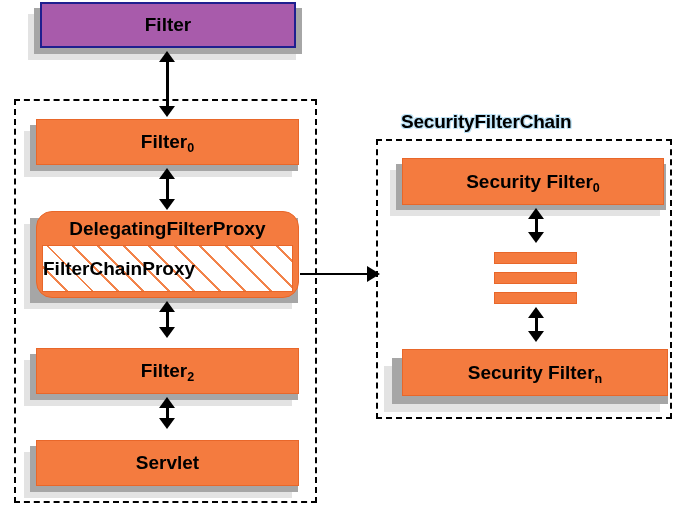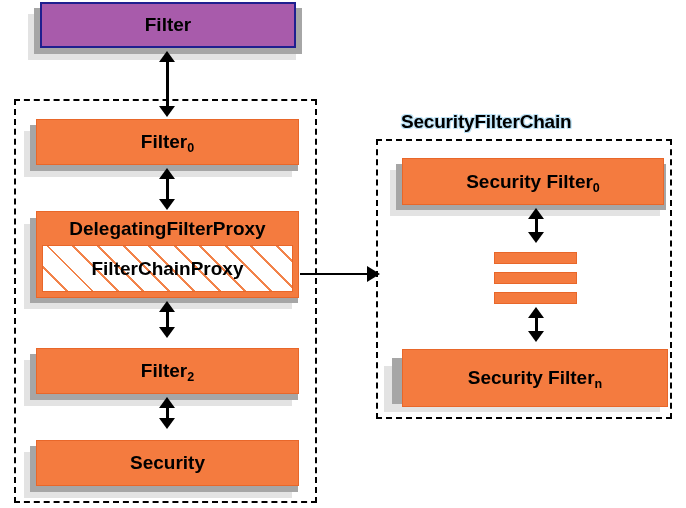--- a/index.html
+++ b/index.html
@@ -90,21 +90,21 @@
     background-color: #ffffff;
     background-image: repeating-linear-gradient(
         45deg,
         rgba(0,0,0,0) 0px,
         rgba(0,0,0,0) 16px,
         #f2834a 16px,
         #f2834a 18px
     );
     display: flex;
     align-items: center;
-    justify-content: center;
+    justify-content: flex-start;
     font-size: 19px;
     font-weight: bold;
     color: #000;
     white-space: nowrap;
   }
 
   
   .mini-bar {
     background: #f47b3f;
     border: 1px solid #e8672a;
@@ -157,21 +157,21 @@
   <div class="abs node node-orange" style="left:36px; top:119px; width:263px; height:46px;">
     <span><span>Filter</span><sub>0</sub></span>
   </div>
 
   <div class="arrow-up" style="left:159px; top:168px;"></div>
   <div class="v-line" style="left:165.5px; top:177px; height:24px;"></div>
   <div class="arrow-down" style="left:159px; top:199px;"></div>
 
   <div class="abs shadow-far" style="left:24px; top:224px; width:268px; height:85px;"></div>
   <div class="abs shadow-near" style="left:30px; top:218px; width:268px; height:85px;"></div>
-  <div class="abs node-nested" style="left:36px; top:211px; width:263px; height:87px;">
+  <div class="abs node-nested" style="left:36px; top:211px; width:263px; height:87px;border-radius:16px;">
     <div class="nested-title">DelegatingFilterProxy</div>
     <div class="hatch-box">
       <span class="halo">FilterChainProxy</span>
     </div>
   </div>
 
   <div class="arrow-up" style="left:159px; top:301px;"></div>
   <div class="v-line" style="left:165.5px; top:310px; height:19px;"></div>
   <div class="arrow-down" style="left:159px; top:327px;"></div>
 
@@ -181,21 +181,21 @@
     <span><span>Filter</span><sub>2</sub></span>
   </div>
 
   <div class="arrow-up" style="left:159px; top:397px;"></div>
   <div class="v-line" style="left:165.5px; top:406px; height:14px;"></div>
   <div class="arrow-down" style="left:159px; top:418px;"></div>
 
   <div class="abs shadow-far" style="left:24px; top:452px; width:268px; height:46px;"></div>
   <div class="abs shadow-near" style="left:30px; top:446px; width:268px; height:46px;"></div>
   <div class="abs node node-orange" style="left:36px; top:440px; width:263px; height:46px;">
-    <span>Security</span>
+    <span>Servlet</span>
   </div>
 
   <div class="h-line" style="left:300px; top:273px; width:68px;"></div>
   <div class="arrow-right" style="left:367px; top:266px;"></div>
 
   <div class="abs group-label" style="left:377px; top:111px;padding-left:24px;">SecurityFilterChain</div>
   <div class="abs group-box" style="left:376px; top:139px; width:296px; height:280px;"></div>
 
   <div class="abs shadow-far" style="left:390px; top:170px; width:270px; height:46px;"></div>
   <div class="abs shadow-near" style="left:396px; top:164px; width:270px; height:46px;"></div>
@@ -210,17 +210,17 @@
   <div class="abs mini-bar" style="left:494px; top:252px; width:83px; height:12px;"></div>
   <div class="abs mini-bar" style="left:494px; top:272px; width:83px; height:12px;"></div>
   <div class="abs mini-bar" style="left:494px; top:292px; width:83px; height:12px;"></div>
 
   <div class="arrow-up" style="left:528px; top:307px;"></div>
   <div class="v-line" style="left:534.5px; top:316px; height:17px;"></div>
   <div class="arrow-down" style="left:528px; top:331px;"></div>
 
   <div class="abs shadow-far" style="left:384px; top:366px; width:276px; height:46px;"></div>
   <div class="abs shadow-near" style="left:392px; top:358px; width:276px; height:46px;"></div>
-  <div class="abs node node-orange" style="left:402px; top:349px; width:266px; height:58px;">
+  <div class="abs node node-orange" style="left:402px; top:349px; width:266px; height:47px;">
     <span><span>Security Filter</span><sub>n</sub></span>
   </div>
 
 </div>
 
 </body></html>

